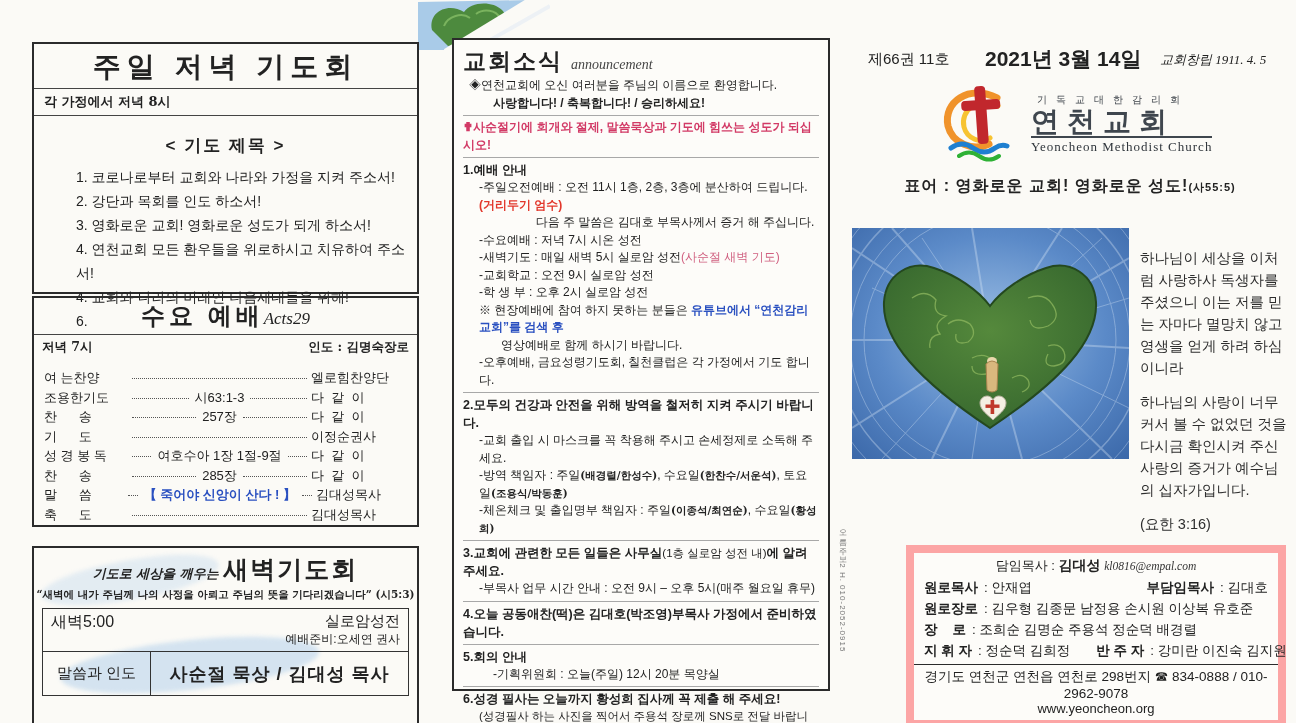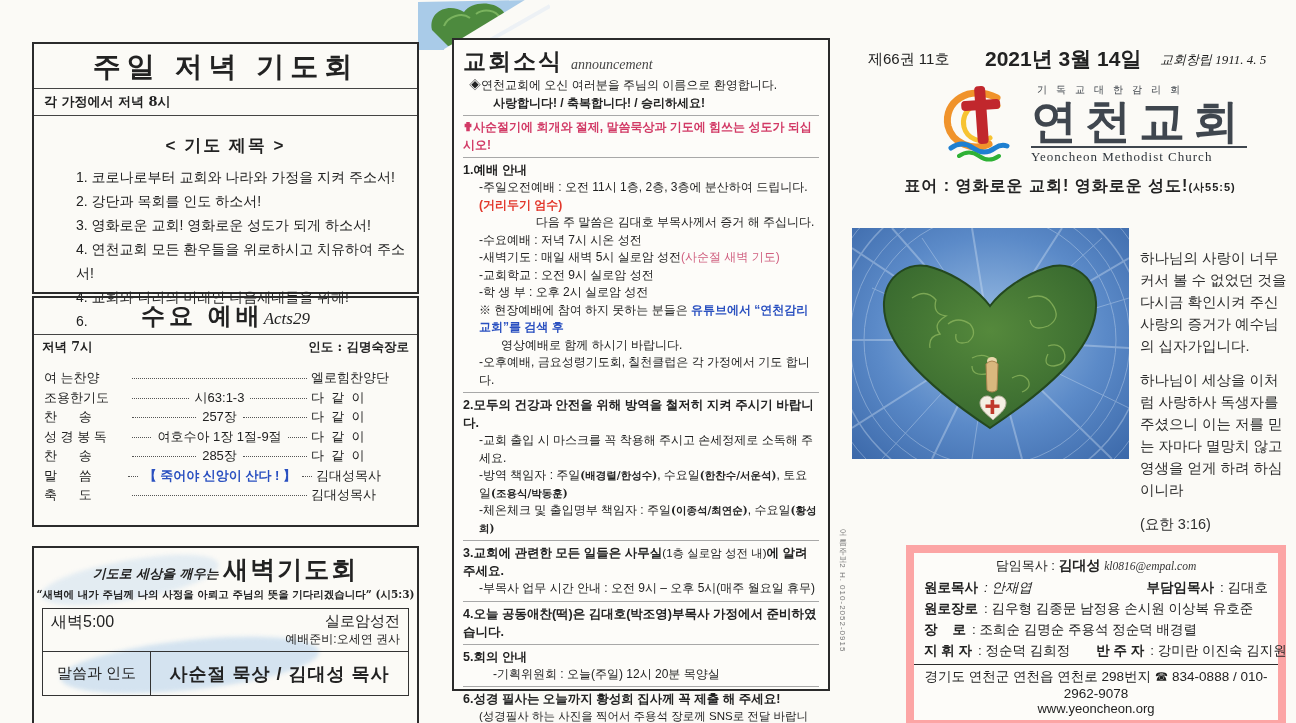--- a/index.html
+++ b/index.html
@@ -54,21 +54,21 @@
   .sep { border-top:1px solid #a8a8a8; margin:3px 0; }
   
   .vstrip { left:836px; top:524px; writing-mode:vertical-rl; font-size:8px; color:#777; letter-spacing:1px; }
   
   .r-issue { left:868px; top:50px; font-size:15px; }
   .r-date { left:985px; top:45px; font-size:21px; font-weight:bold; }
   .r-founded { left:1160px; top:51px; font-size:13px; font-family:"Liberation Serif", serif; font-style:italic; }
   .logo-wrap { left:935px; top:82px; display:flex; align-items:center; }
   .logo-text { margin-left:4px; }
   .logo-denom { font-size:10px; letter-spacing:9px; color:#3d434a; padding-left:6px; }
-  .logo-name { font-size:46px; font-weight:bold; color:#3f464e; letter-spacing:8px; line-height:1.05; }
+  .logo-name { font-size:28px; font-weight:bold; color:#3f464e; letter-spacing:8px; line-height:1.05; }
   .logo-en { font-size:13px; font-family:"Liberation Serif", serif; color:#2f353b; border-top:2px solid #3f464e; padding-top:1px; letter-spacing:1px; }
   .motto { left:880px; top:176px; width:380px; text-align:center; font-size:16px; font-weight:bold; letter-spacing:1px; }
   .motto .ref { font-size:11px; }
   .heart-img { left:852px; top:228px; width:277px; height:231px; }
   .devotion { left:1140px; top:247px; width:152px; font-size:14.5px; line-height:1.52; color:#2e2e2e; }
   .devotion p + p { margin-top:12px; }
   .staff { left:906px; top:545px; width:380px; border:8px solid #fca5a5; background:#fdfcf9; }
   .staff-head { text-align:center; font-size:13px; padding:4px 0 2px; }
   .staff-head .nm { font-weight:bold; font-size:14px; }
   .staff-head .em { font-family:"Liberation Serif", serif; font-style:italic; font-size:11.5px; color:#333; }
@@ -133,20 +133,25 @@
           <span class="ctr">시63:1-3</span>
           <span class="dots"></span>
           <span class="rgt">다  같  이</span>
         </div>
       <div class="wrow">
           <span class="lbl">찬      송</span>
           <span class="dots"></span>
           <span class="ctr">257장</span>
           <span class="dots"></span>
           <span class="rgt">다  같  이</span>
+        </div>
+      <div class="wrow">
+          <span class="lbl">기      도</span>
+          <span class="dots"></span>
+          <span class="rgt">이정순권사</span>
         </div>
       <div class="wrow">
           <span class="lbl">성 경 봉 독</span>
           <span class="dots"></span>
           <span class="ctr">여호수아 1장 1절-9절</span>
           <span class="dots"></span>
           <span class="rgt">다  같  이</span>
         </div>
       <div class="wrow">
           <span class="lbl">찬      송</span>
@@ -293,30 +298,30 @@
         <ellipse cx="140" cy="133" rx="5" ry="4" fill="#e9d8ac"></ellipse>
         <path d="M134,136 q6,-6 12,0 l-1,26 q-5,4 -10,0 Z" fill="#d9b87e" stroke="#a9844e" stroke-width="1"></path>
         <path d="M128,175 c0,-7 10,-10 13,-3 c3,-7 13,-4 13,3 c0,7 -8,12 -13,17 c-5,-5 -13,-10 -13,-17 Z" fill="#f4efe2" stroke="#b9b2a0" stroke-width="1"></path>
         <rect x="138.6" y="172" width="3.6" height="14" fill="#c0392b"></rect>
         <rect x="133.5" y="176.5" width="14" height="3.4" fill="#c0392b"></rect>
       </g>
     </svg>
   </div>
 
   <div class="abs devotion">
+    <p>하나님이 세상을 이처럼 사랑하사 독생자를 주셨으니 이는 저를 믿는 자마다 멸망치 않고 영생을 얻게 하려 하심이니라</p>
     <p>하나님의 사랑이 너무 커서 볼 수 없었던 것을 다시금 확인시켜 주신 사랑의 증거가 예수님의 십자가입니다.</p>
-    <p>하나님이 세상을 이처럼 사랑하사 독생자를 주셨으니 이는 저를 믿는 자마다 멸망치 않고 영생을 얻게 하려 하심이니라</p>
     <p>(요한 3:16)</p>
   </div>
 
   <div class="staff abs">
     <div class="staff-head"><span>담임목사 : </span><span class="nm">김대성</span> <span class="em">kl0816@empal.com</span></div>
     <div class="staff-row">
         <span class="lab">원로목사</span>
-        <span class="val" style="width:150px;font-style:italic;">: 안재엽</span>
+        <span class="val" style="width:150px;">: 안재엽</span>
         <span class="lab2">부담임목사</span>
         <span class="val">: 김대호</span>
       </div>
     <div class="staff-row">
         <span class="lab">원로장로</span>
         <span class="val">: 김우형 김종문 남정용 손시원 이상복 유호준</span>
       </div>
     <div class="staff-row">
         <span class="lab">장    로</span>
         <span class="val">: 조희순 김명순 주용석 정순덕 배경렬</span>

